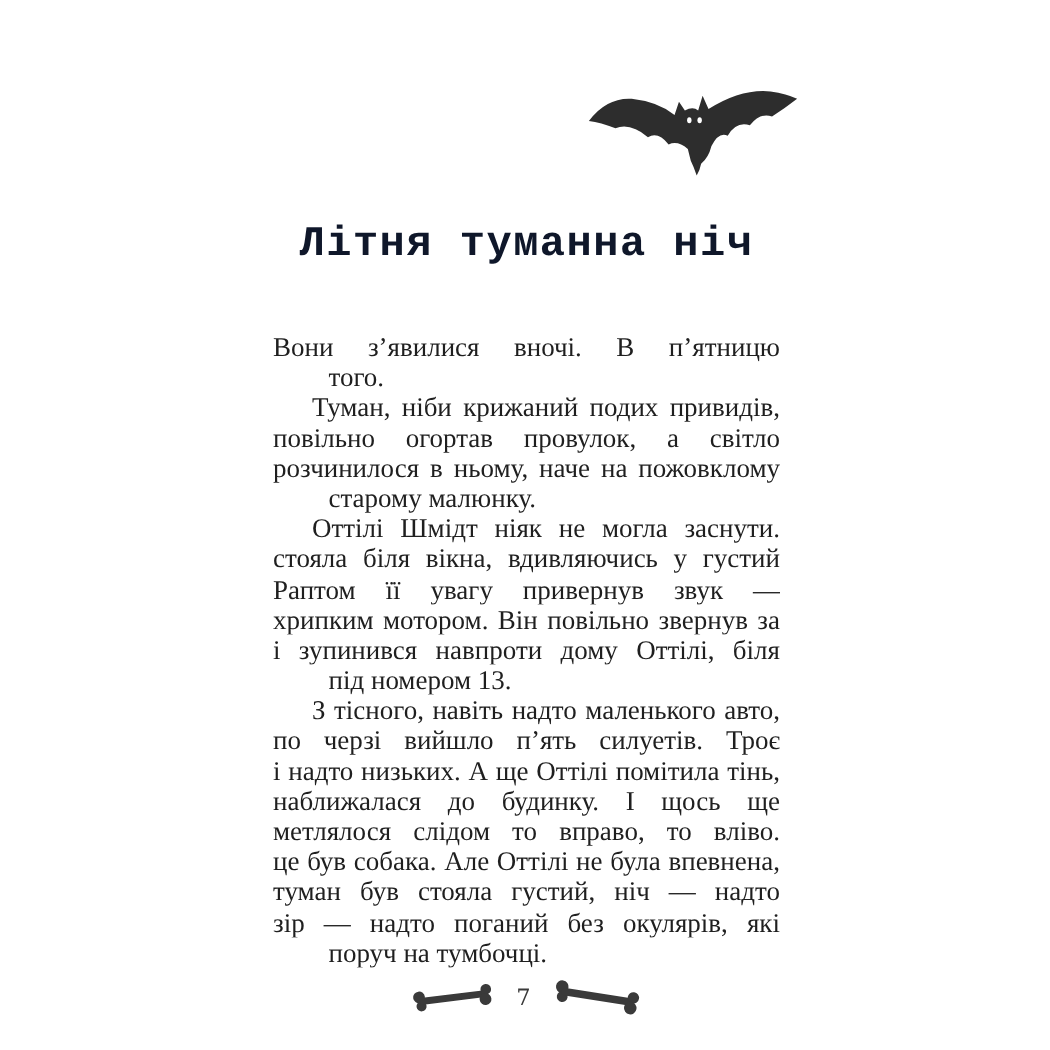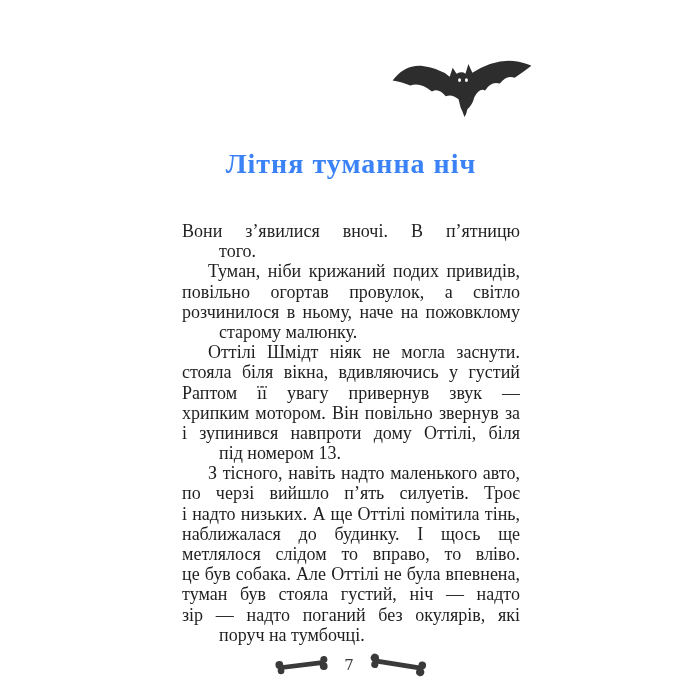--- a/index.html
+++ b/index.html
@@ -22,25 +22,25 @@
     top: 56px;
     width: 144px;
     height: 64px;
   }
   .chapter-title {
     position: absolute;
     left: 170px;
     top: 148px;
     width: 362px;
     text-align: center;
-    font-family: Liberation Serif, serif;
+    font-family: Liberation Mono, monospace;
     font-weight: 700;
     font-size: 28px;
     letter-spacing: 1px;
-    color: #3b82f6;
+    color: #0f172a;
     white-space: nowrap;
   }
   .text-block {
     position: absolute;
     left: 182px;
     top: 221px;
     width: 338px;
     font-size: 18px;
     line-height: 20.2px;
     color: #1f1f1f;

